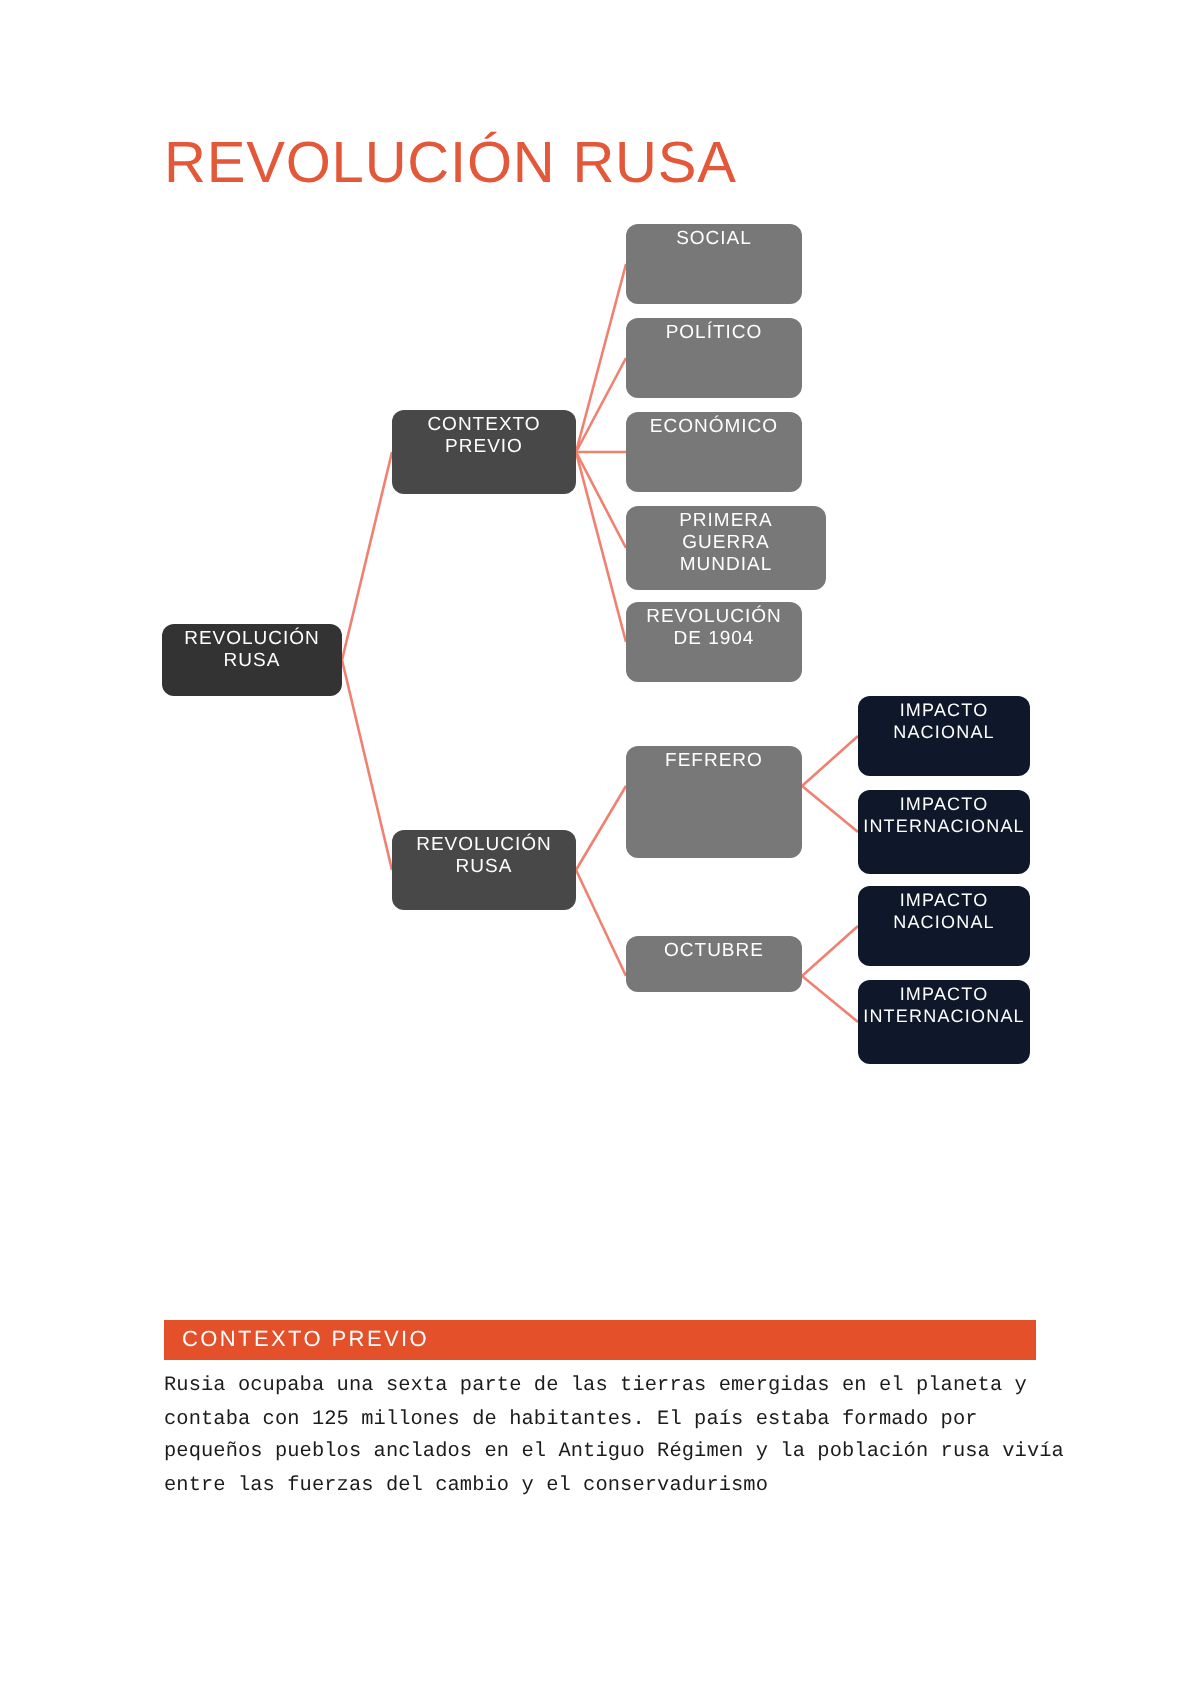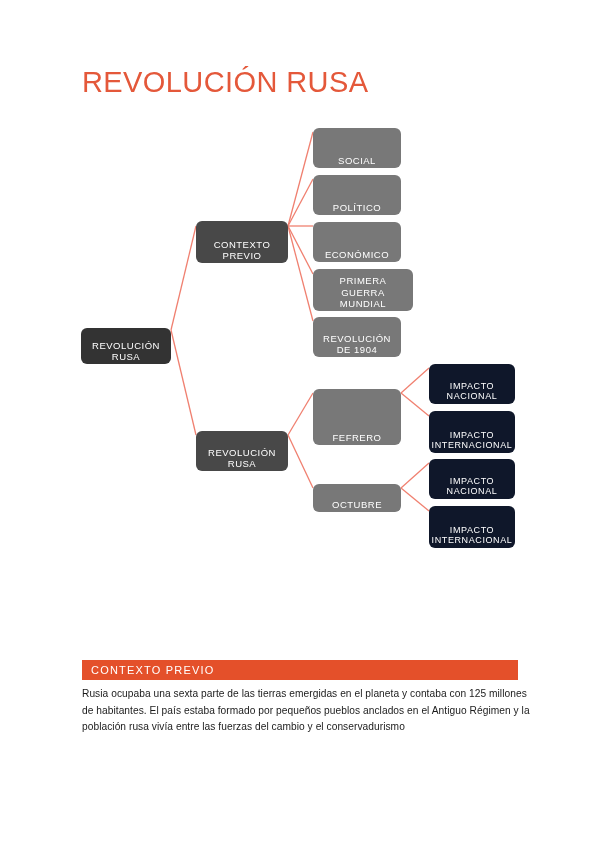--- a/index.html
+++ b/index.html
@@ -49,29 +49,28 @@
     width: 599px;
     height: 620px;
     pointer-events: none;
   }
 
   .node {
     position: absolute;
     box-sizing: border-box;
     border-radius: 6px;
     display: flex;
-    align-items: flex-end;
+    align-items: flex-start;
     justify-content: center;
     text-align: center;
     color: #ffffff;
     line-height: 1.18;
     letter-spacing: 0.5px;
     padding: 2px 4px;
     user-select: none;
-    margin-top: 16px;
   }
 
   .lvl1 { background: #333333; font-size: 9.5px; }
   .lvl2 { background: #484848; font-size: 9.5px; }
   .lvl3 { background: #787878; font-size: 9.5px; }
   .lvl4 { background: #0f172a; font-size: 9px; letter-spacing: 0.6px; }
 
   
   #section-banner {
     position: absolute;
@@ -91,20 +90,21 @@
   #section-body {
     position: absolute;
     left: 82px;
     top: 686px;
     width: 450px;
     font-size: 10.2px;
     line-height: 1.62;
     color: #1b1b1b;
     letter-spacing: 0.05px;
     text-align: left;
+    font-family: Liberation Mono, monospace;
   }
 </style>
 </head>
 <body>
 
 <div id="page">
 
   <div id="doc-title">REVOLUCIÓN RUSA</div>
 
   <div id="mindmap">

